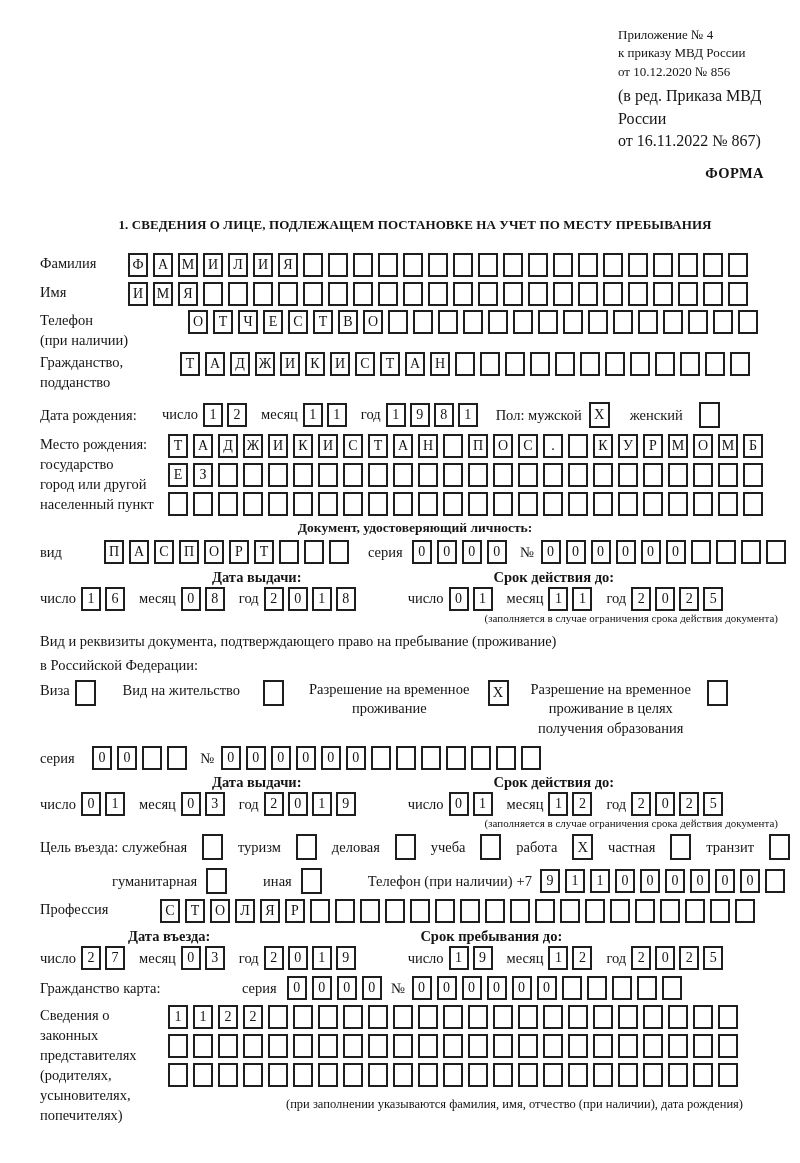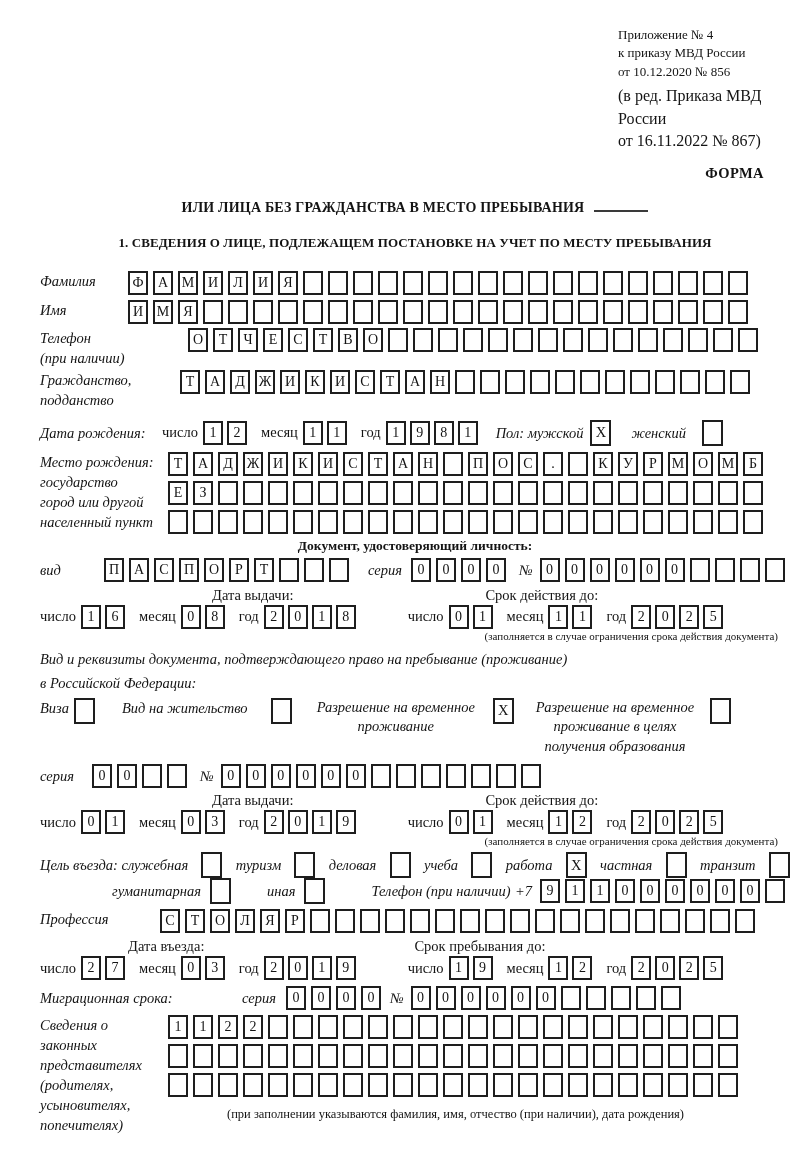--- a/index.html
+++ b/index.html
@@ -5,36 +5,36 @@
   html,body{margin:0;padding:0;background:#9a9a9a;}
   .page{width:800px;height:1163px;background:#ffffff;color:#141414;
         font-family:"Liberation Serif",serif;box-sizing:border-box;
         padding:26px 10px 16px 40px;overflow:hidden;position:relative;}
   .pre{white-space:pre-line;}
   .top-right{margin-left:578px;font-size:13px;line-height:1.42;}
   .amend{font-size:16px;margin-top:4px;line-height:1.4;}
   .forma{text-align:right;padding-right:26px;font-weight:bold;font-size:14.5px;margin-top:12px;letter-spacing:.4px;}
   .title{text-align:center;font-weight:bold;font-size:14px;margin-top:14px;line-height:1.65;letter-spacing:.2px;}
   .uline{display:inline-block;width:54px;border-bottom:2px solid #3a3a3a;margin-left:10px;}
-  .section{font-weight:bold;font-size:13px;margin-top:16px;text-align:center;letter-spacing:.1px;}
+  .section{font-weight:bold;font-size:13px;margin-top:35px;text-align:center;letter-spacing:.1px;}
   .row{display:flex;align-items:flex-start;}
-  .lbl{font-size:14.5px;line-height:1.38;flex:0 0 auto;font-style:italic;}
+  .lbl{font-size:14.5px;line-height:1.38;flex:0 0 auto;}
   .cells{display:flex;flex-wrap:nowrap;}
   .cell{flex:0 0 auto;width:20px;height:24px;border:2px solid #1e1e1e;box-sizing:border-box;
         margin-right:5px;display:flex;align-items:center;justify-content:center;
         font-size:14px;background:#fff;}
   .dcell{margin-right:4px;}
   .chk{flex:0 0 auto;width:21px;height:26px;border:2px solid #1e1e1e;box-sizing:border-box;
        display:flex;align-items:center;justify-content:center;font-size:14.5px;background:#fff;}
   .dategroup{display:flex;align-items:center;flex:0 0 auto;}
   .dword{font-size:14.5px;margin:0 5px 0 10px;}
   .dategroup .dword:first-child{margin-left:0;}
-  .heads{display:flex;font-size:14.5px;}
+  .heads{display:flex;font-size:14.5px;font-weight:bold;}
   .note{font-size:11px;text-align:right;padding-right:12px;margin-top:1px;}
-  .cnote{font-size:12.5px;text-align:center;}
+  .cnote{font-size:12.5px;text-align:right;}
   .ctr{text-align:center;}
   .stack > .cells{margin-top:5px;}
   .stack > .cells:first-child{margin-top:0;}
   .bold{font-weight:bold;}
 </style>
 </head>
 <body>
 
 <div class="page">
 
@@ -42,21 +42,20 @@
     <div class="pre">Приложение № 4
 к приказу МВД России
 от 10.12.2020 № 856</div>
     <div class="pre amend">(в ред. Приказа МВД России
 от 16.11.2022 № 867)</div>
   </div>
 
   <div class="forma">ФОРМА</div>
 
   <div class="title">
-    <div><span>ИЛИ ЛИЦА БЕЗ ГРАЖДАНСТВА В МЕСТО ПРЕБЫВАНИЯ</span><span class="uline"></span></div>
   </div>
 
   <div class="section">1. СВЕДЕНИЯ О ЛИЦЕ, ПОДЛЕЖАЩЕМ ПОСТАНОВКЕ НА УЧЕТ ПО МЕСТУ ПРЕБЫВАНИЯ</div>
 
   <div class="row" style="margin-top:20px">
     <span class="lbl" style="width:88px">Фамилия</span>
     <span class="cells">
         <span class="cell">Ф</span>
         <span class="cell">А</span>
         <span class="cell">М</span>
@@ -443,21 +442,21 @@
     <span class="lbl">учеба</span>
     <span class="chk"></span>
     <span class="lbl">работа</span>
     <span class="chk">X</span>
     <span class="lbl">частная</span>
     <span class="chk"></span>
     <span class="lbl">транзит</span>
     <span class="chk"></span>
   </div>
 
-  <div class="row" style="margin-top:0;align-items:center;width:750px">
+  <div class="row" style="margin-top:8px;align-items:center;width:750px">
     <span class="lbl" style="margin-left:72px">гуманитарная</span>
     <span class="chk" style="margin-left:9px"></span>
     <span class="lbl" style="margin-left:36px">иная</span>
     <span class="chk" style="margin-left:9px"></span>
     <span class="lbl" style="margin-left:46px">Телефон (при наличии)</span>
     <span class="lbl" style="margin-left:auto;margin-right:8px">+7</span>
     <span class="cells">
         <span class="cell">9</span>
         <span class="cell">1</span>
         <span class="cell">1</span>
@@ -528,21 +527,21 @@
         <span class="cell dcell">2</span>
         <span class="dword">год</span>
         <span class="cell dcell">2</span>
         <span class="cell dcell">0</span>
         <span class="cell dcell">2</span>
         <span class="cell dcell">5</span>
       </span>
   </div>
 
   <div class="row" style="margin-top:6px;align-items:center">
-    <span class="lbl" style="width:202px">Миграционная срока:</span>
+    <span class="lbl" style="width:202px">Гражданство карта:</span>
     <span class="lbl" style="margin-right:10px">серия</span>
     <span class="cells">
         <span class="cell">0</span>
         <span class="cell">0</span>
         <span class="cell">0</span>
         <span class="cell">0</span>
       </span>
     <span class="lbl" style="margin:0 7px 0 4px">№</span>
     <span class="cells">
         <span class="cell">0</span>

